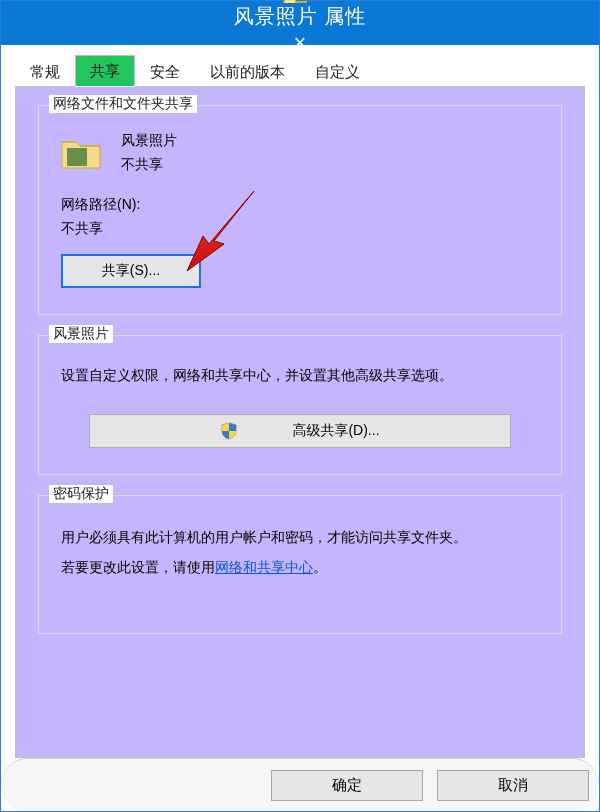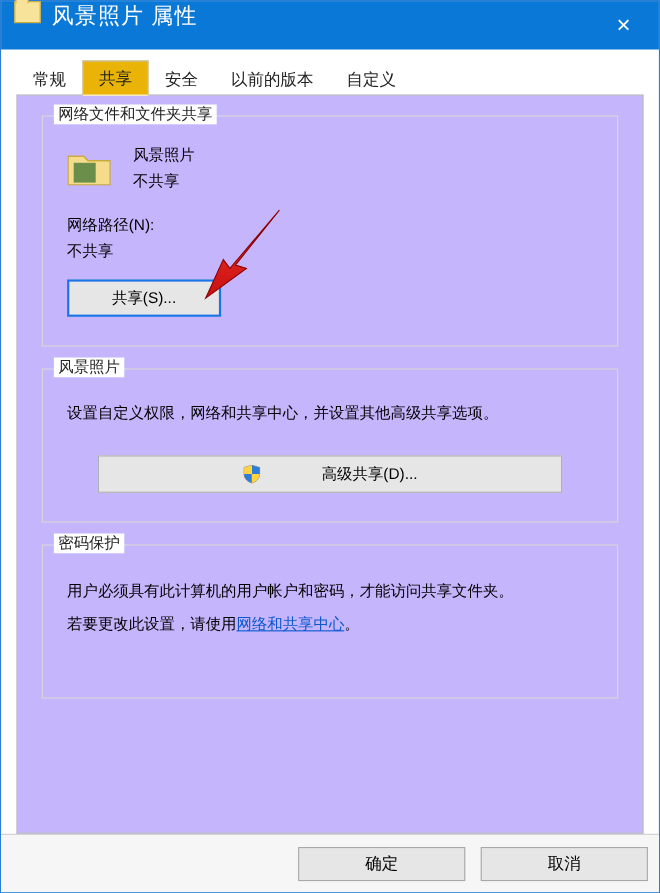--- a/index.html
+++ b/index.html
@@ -17,22 +17,24 @@
     border: 1px solid #2a7fd5;
     display: flex;
     flex-direction: column;
     background: #fff;
   }
   .titlebar {
     background: #0a78d6;
     color: #fff;
     height: 44px;
     display: flex;
+    align-items: center;
     padding: 0 12px;
     font-size: 20px;
+    flex-direction: column;
   }
   .titlebar .icon {
     width: 22px;
     height: 18px;
     margin-right: 10px;
     background: #f7e39a;
     border: 1px solid #c9ac3c;
     position: relative;
   }
   .titlebar .icon::before {
@@ -77,21 +79,21 @@
     font-size: 15px;
     color: #222;
     cursor: pointer;
     border: 1px solid transparent;
     border-bottom: none;
     background: #fff;
   }
   .tab.active {
     border: 1px solid #bfbfbf;
     border-bottom: 1px solid #fff;
-    background: #eab308;
+    background: #22c55e;
     position: relative;
     z-index: 2;
   }
   .tabpanel {
     flex: 1;
     border: 1px solid #bfbfbf;
     padding: 18px 22px 10px 22px;
     background: #c4b5fd;
   }
   .group {
@@ -185,20 +187,21 @@
   }
   .footer {
     border-top: 1px solid #d0d0d0;
     background: #f6f6f6;
     height: 52px;
     display: flex;
     align-items: center;
     justify-content: flex-end;
     padding-right: 10px;
     gap: 14px;
+    border-radius: 26px;
   }
   .footer-btn {
     min-width: 110px;
     padding: 5px 20px;
     border: 1px solid #a8a8a8;
     background: #e6e6e6;
     text-align: center;
     cursor: pointer;
     font-size: 15px;
   }

